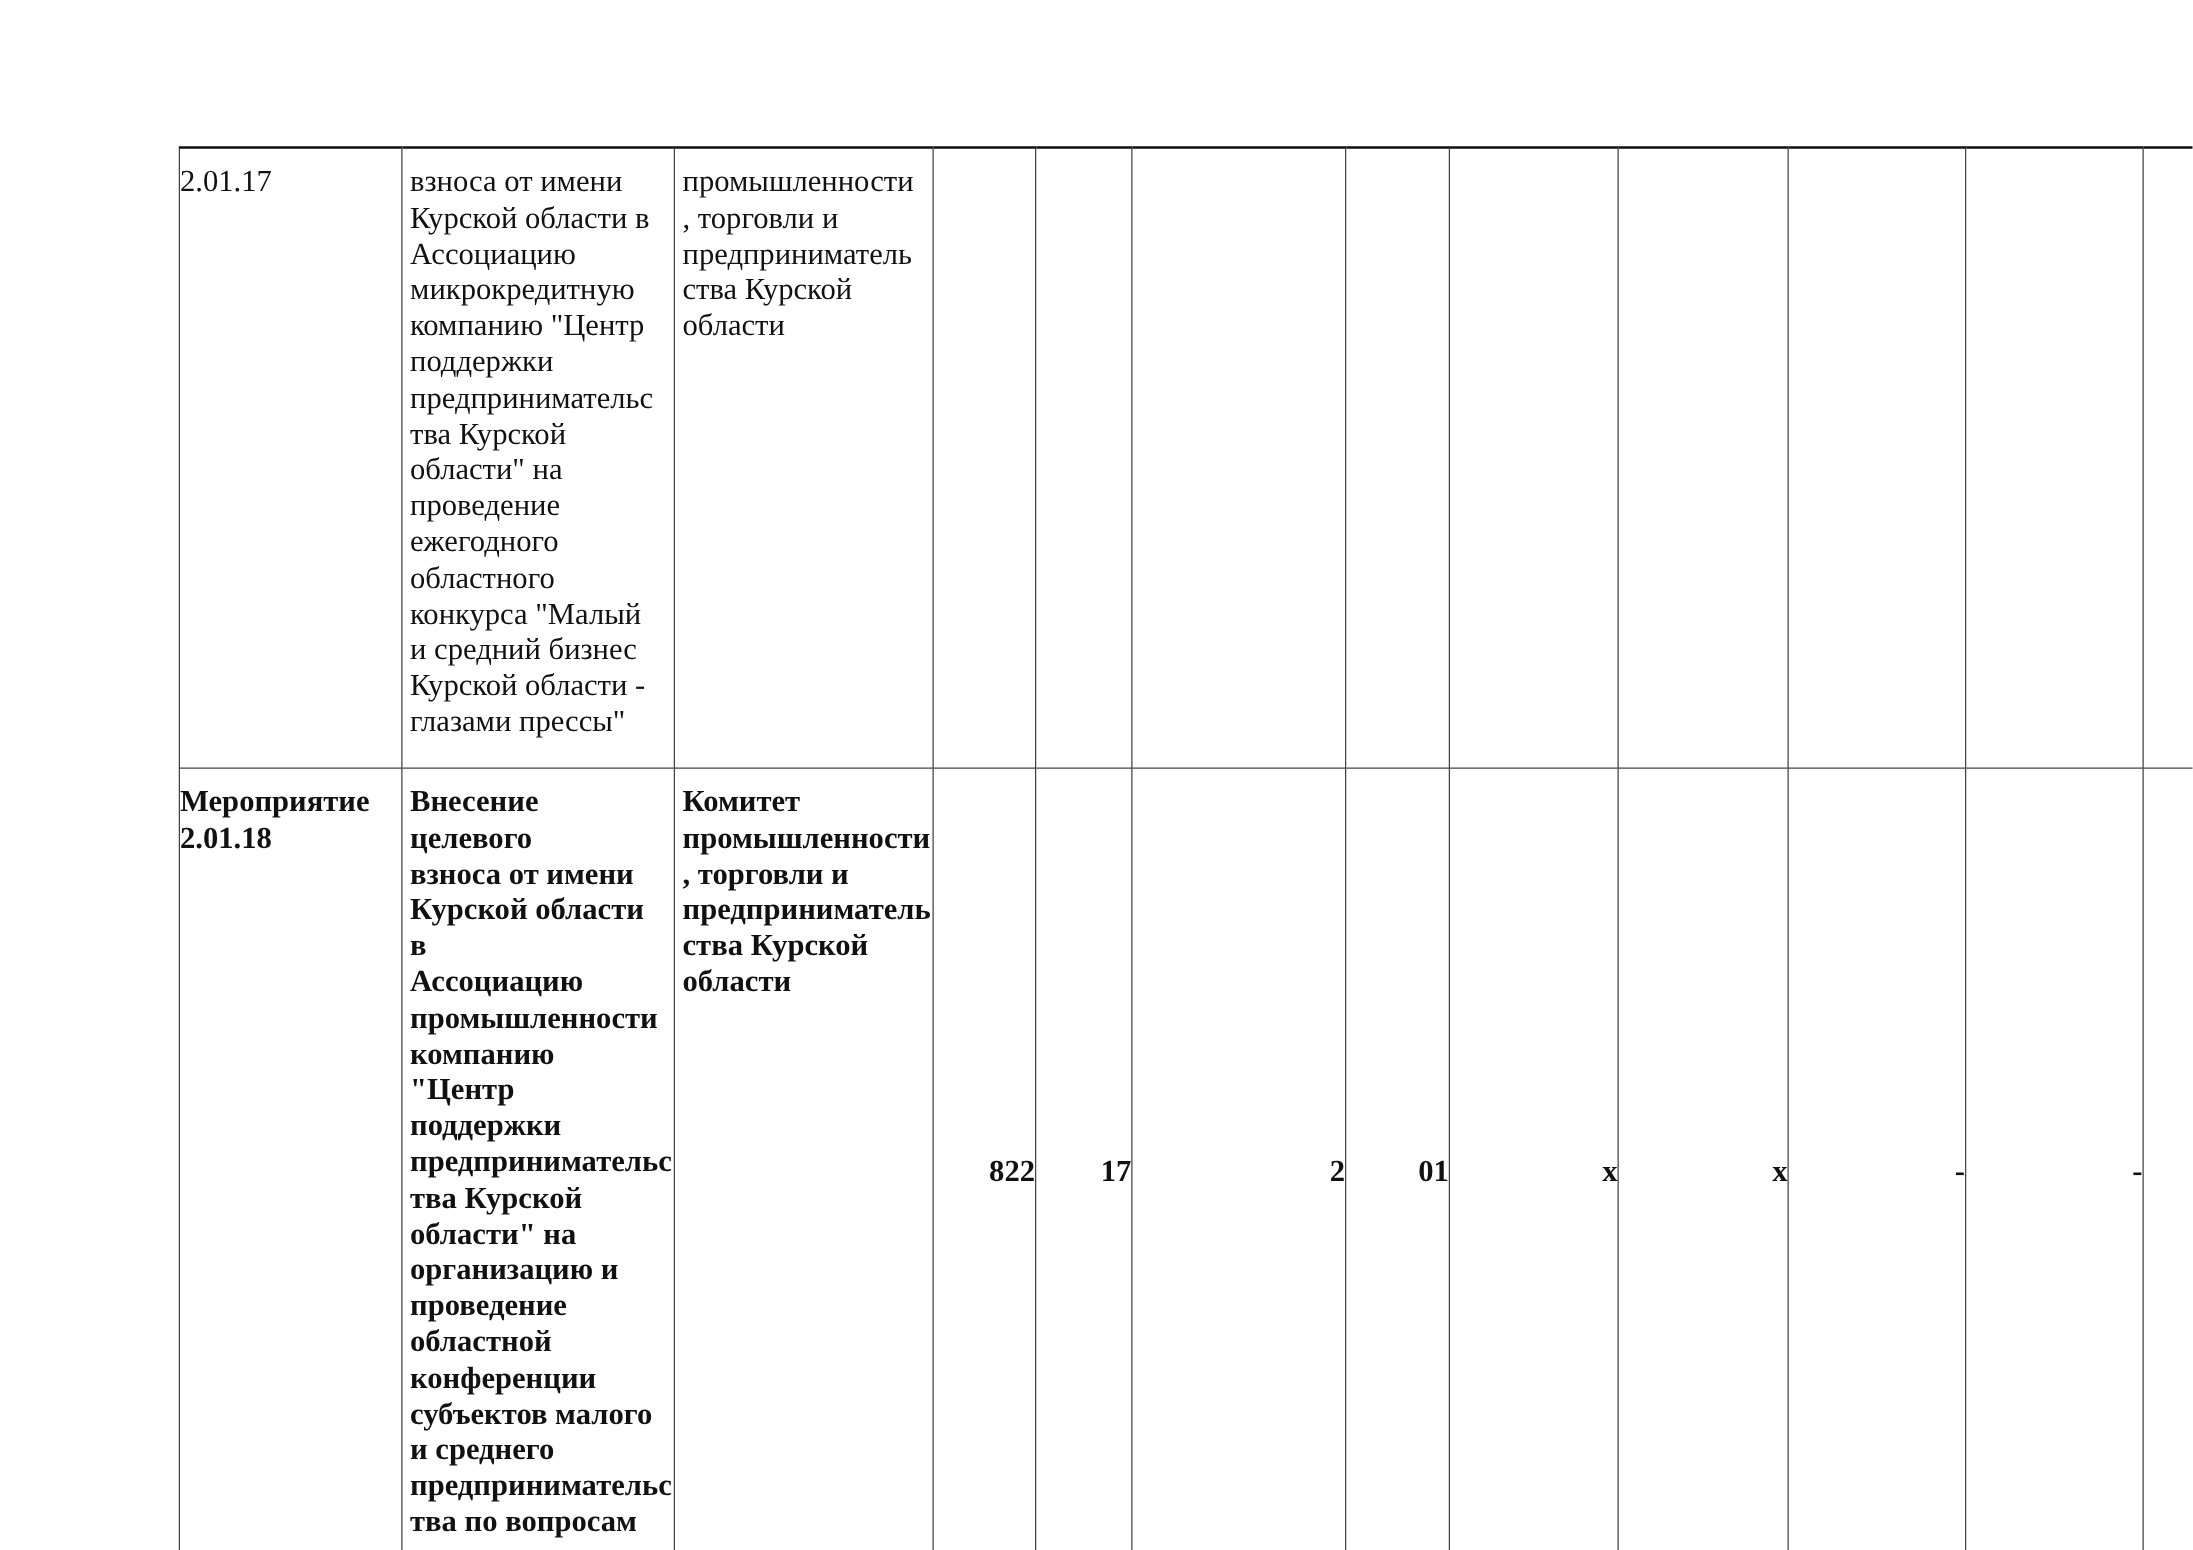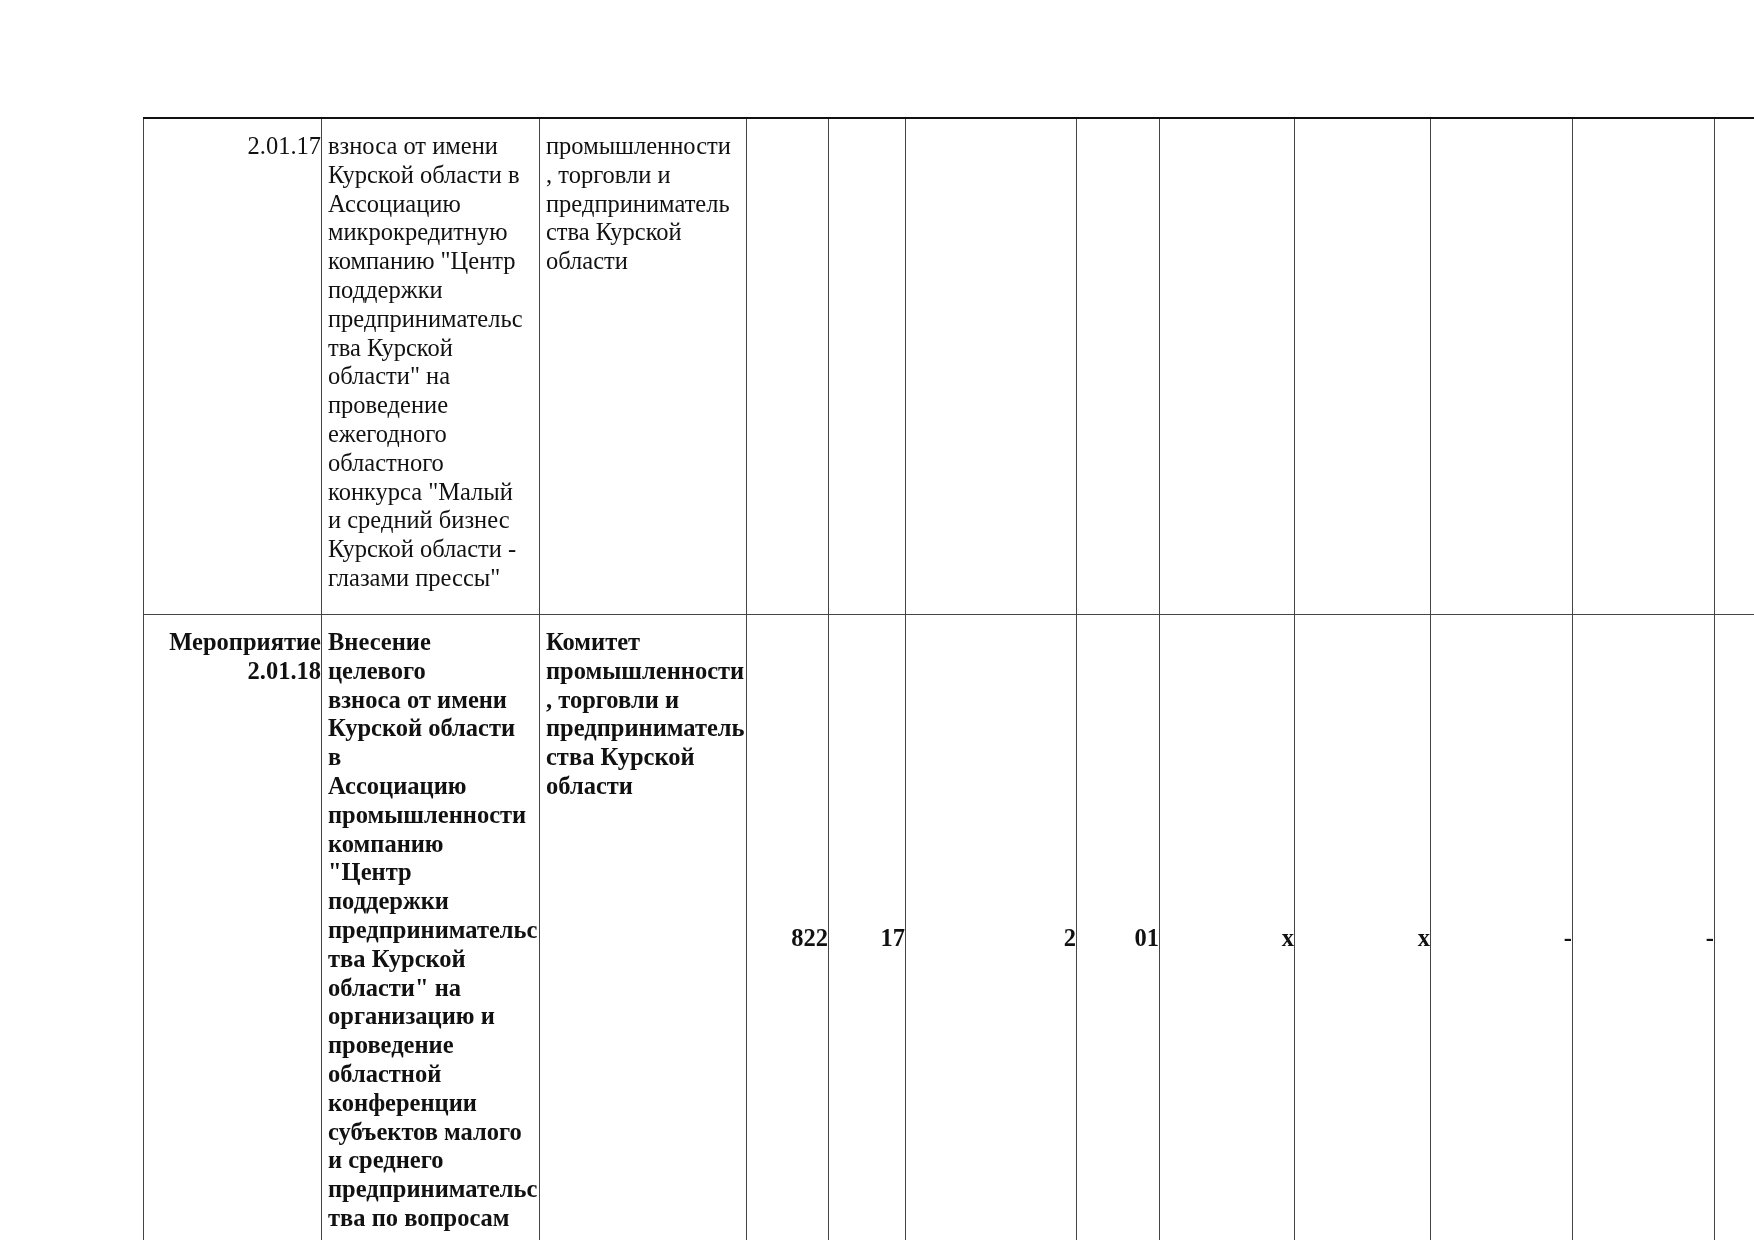--- a/index.html
+++ b/index.html
@@ -3,21 +3,21 @@
 <meta charset="utf-8">
 <style>
   html, body { margin: 0; padding: 0; background: #ffffff; }
   body { width: 1754px; height: 1240px; position: relative; overflow: hidden;
          font-family: "Liberation Serif", "DejaVu Serif", serif; color: #111; }
   .page { position: absolute; left: 0; top: 0; width: 1754px; height: 1240px; }
   table.budget { position: absolute; left: 143px; top: 117px; border-collapse: collapse;
                  table-layout: fixed; width: 1700px; }
   table.budget td { border: 1.5px solid #444; vertical-align: top; padding: 0;
                     font-size: 24.5px; line-height: 28.8px; }
-  .c-num { text-align: right; padding-top: 13px !important; }
+  .c-num { text-align: left; padding-top: 13px !important; }
   .c-text { padding: 13px 6px 0 6px !important; text-align: left; white-space: pre-line; margin-top: 10px; }
   .c-mid { text-align: right; vertical-align: middle !important; }
   tr.r1 td { height: 482px; }
   tr.r2 td { height: 568px; font-weight: bold; }
   td.first { border-left: 2px solid #222; }
   tr.r1 td { border-top: 2px solid #111; }
   tr.r2 td { border-bottom: 2px solid #333; }
 </style>
 </head>
 <body>

